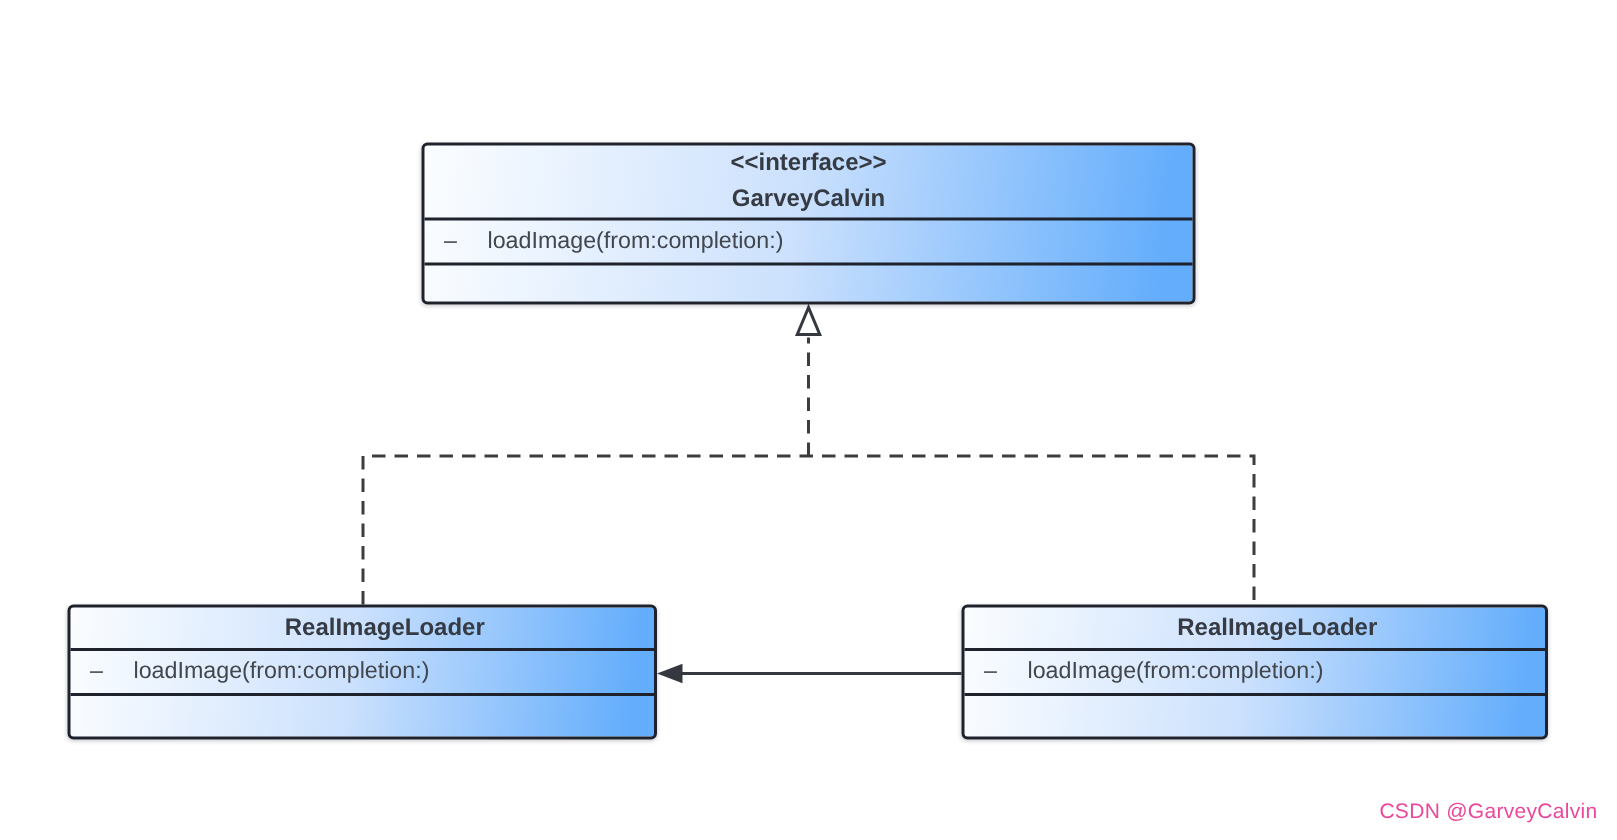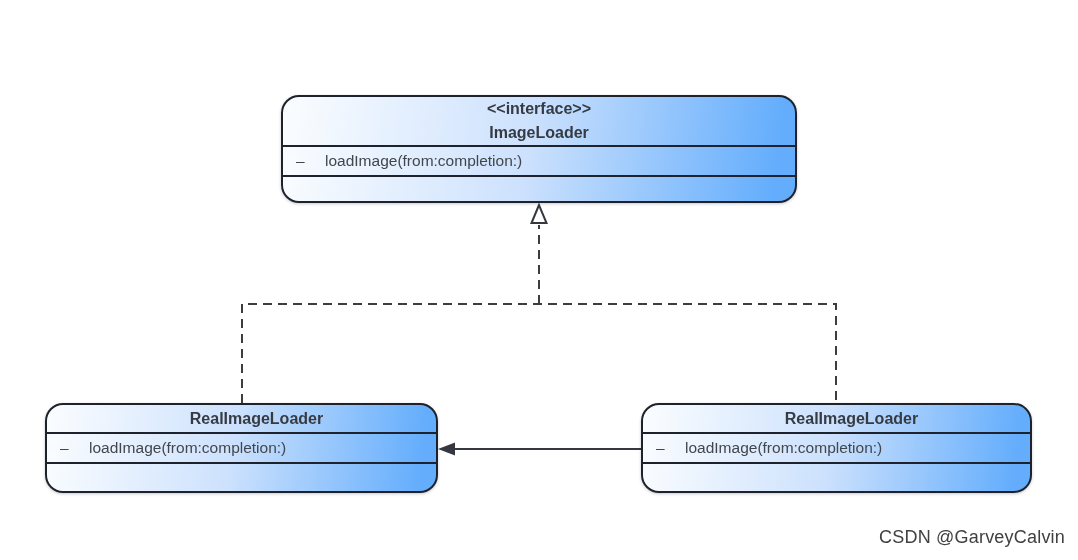--- a/index.html
+++ b/index.html
@@ -40,21 +40,21 @@
   }
   .filled-head {
     fill: #35393f;
     stroke: none;
   }
   .uml-box {
     position: absolute;
     z-index: 2;
     box-sizing: border-box;
     border: 2.5px solid #1e222c;
-    border-radius: 18px;
+    border-radius: 4px;
     background: linear-gradient(97deg, #fbfdff 0%, #cce1fd 48%, #63adfc 96%);
     box-shadow: 0 1px 3px rgba(30, 40, 60, 0.25);
     display: flex;
     flex-direction: column;
     color: #393e46;
   }
   .uml-header {
     display: flex;
     flex-direction: column;
     align-items: center;
@@ -87,22 +87,22 @@
   .box-interface .uml-row { height: 28px; }
   
   .box-left  { left: 45px;  top: 403px; width: 393px; height: 90px; }
   .box-right { left: 641px; top: 403px; width: 391px; height: 90px; }
   .box-left .uml-header, .box-right .uml-header { height: 27px; margin-left: 30px; }
   .box-left .uml-row,  .box-right .uml-row  { height: 28px; }
   .watermark {
     position: absolute;
     right: 13px;
     bottom: 12px;
-    font-size: 18px;
-    color: #404040;
+    font-size: 14px;
+    color: #ec4899;
     z-index: 3;
     letter-spacing: 0.2px;
   }
 </style>
 </head>
 <body>
 
 <div class="canvas">
 
   <svg class="connectors" width="1078" height="560" viewBox="0 0 1078 560">
@@ -111,21 +111,21 @@
     <path class="dashed-line" d="M539 304 L539 225"></path>
     <polygon class="hollow-head" points="539,205 531.5,223 546.5,223"></polygon>
 
     <line class="solid-line" x1="641" y1="449" x2="452" y2="449"></line>
     <polygon class="filled-head" points="438,449 455,442.5 455,455.5"></polygon>
   </svg>
 
   <div class="uml-box box-interface">
     <div class="uml-header">
       <div>&lt;&lt;interface&gt;&gt;</div>
-      <div>ImageLoader</div>
+      <div>GarveyCalvin</div>
     </div>
     <div class="uml-row">
       <span class="vis">–</span>
       <span>loadImage(from:completion:)</span>
     </div>
     <div class="uml-empty"></div>
   </div>
 
   <div class="uml-box box-left">
     <div class="uml-header">

